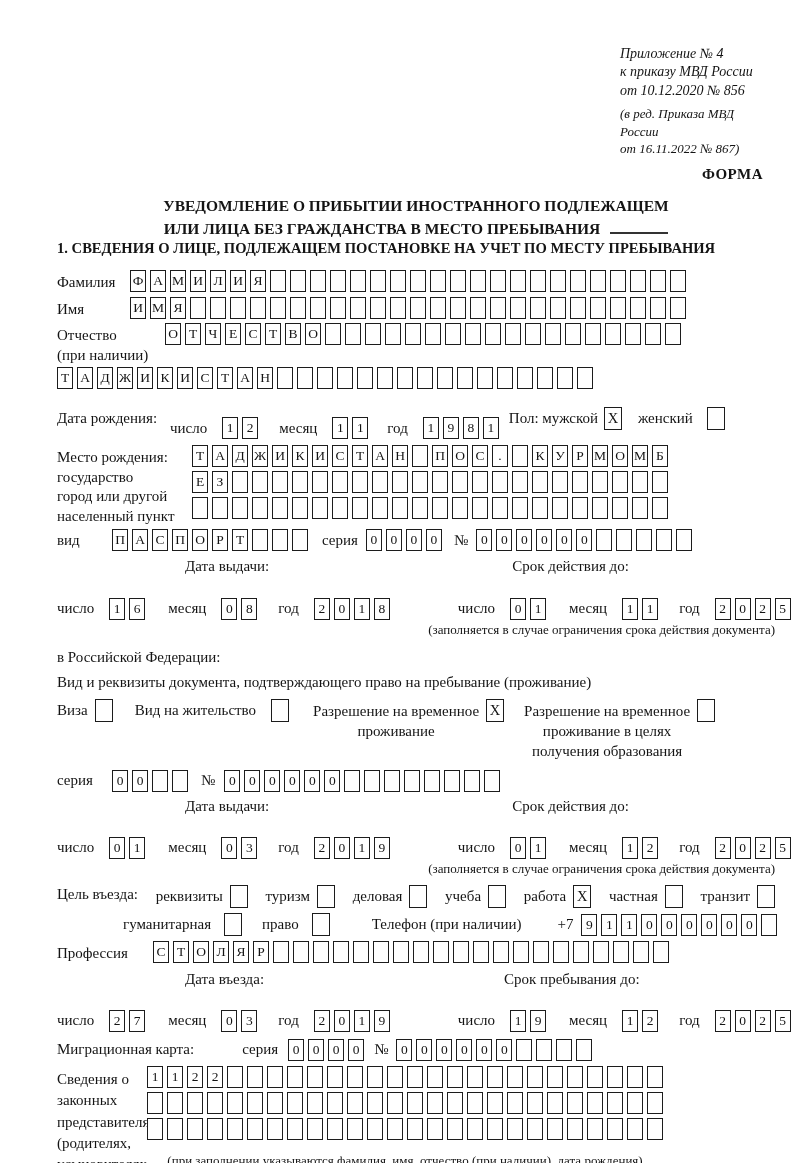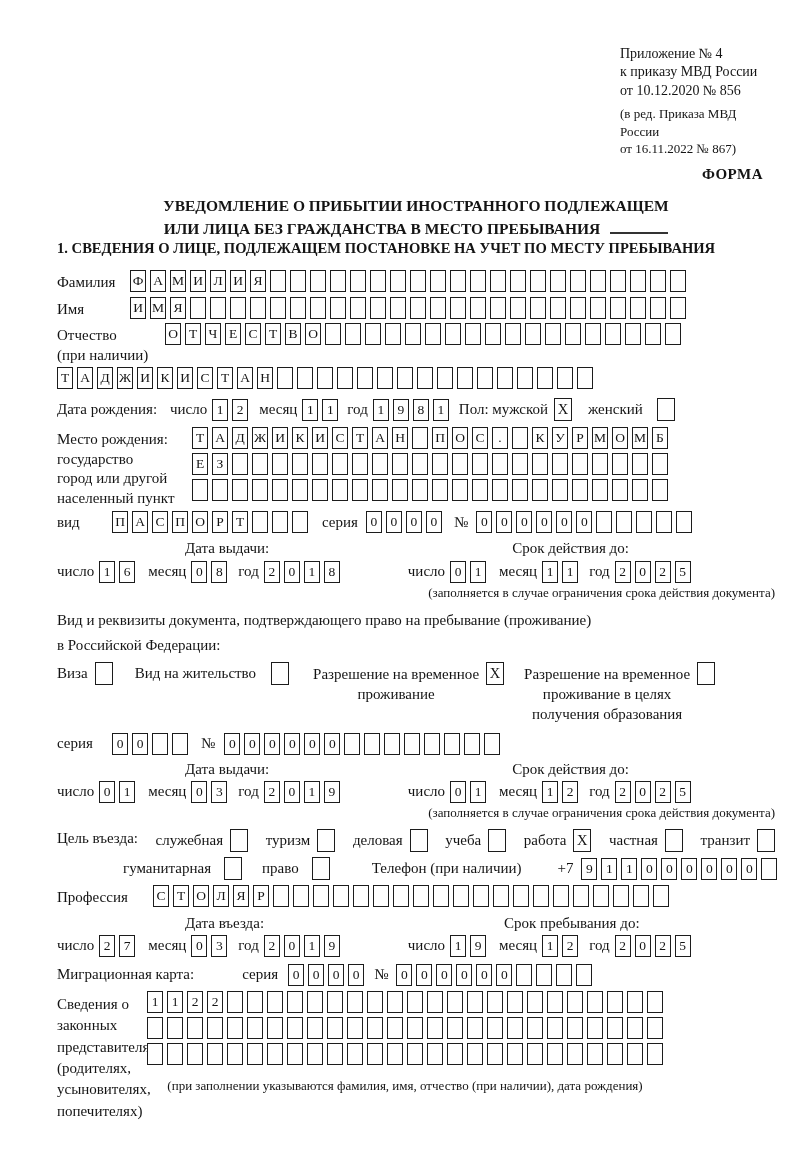--- a/index.html
+++ b/index.html
@@ -5,21 +5,21 @@
   * { box-sizing: border-box; margin: 0; padding: 0; }
   html,body { background:#ffffff; }
   body {
     width: 800px; height: 1163px; overflow: hidden;
     font-family: "Liberation Serif", "DejaVu Serif", serif;
     color: #141414; font-size: 15px;
   }
   .page { padding: 45px 25px 0 57px; position: relative; }
 
   
-  .ref { margin-left: 563px; font-size: 14px; line-height: 1.32; }
+  .ref { margin-left: 563px; font-size: 14px; line-height: 1.32; font-style: italic; }
   .ref2 { margin-top: 5px; font-size: 13px; line-height: 1.32; }
   .forma { text-align: right; padding-right: 12px; font-weight: bold; font-size: 15px; margin-top: 9px; letter-spacing: .5px; }
 
   
   .title { text-align: center; font-weight: bold; font-size: 15.5px; line-height: 1.5; margin-top: 11px; }
   .title-underline { display: inline-block; width: 58px; border-bottom: 2px solid #333; margin-left: 10px; height: 14px; }
   .sec1 { font-weight: bold; font-size: 14.6px; }
 
   
   .row { display: flex; align-items: flex-start; }
@@ -30,21 +30,21 @@
   .cell {
     width: 16px; height: 22px; flex: none; background: #fff;
     border: 1.5px solid #1c1c1c; display: flex; align-items: center; justify-content: center;
     font-size: 13.5px;
   }
   .box {
     width: 18px; height: 23px; flex: none;
     border: 1.5px solid #1c1c1c; display: inline-flex; align-items: center; justify-content: center;
     font-size: 14.5px;
   }
-  .dg { display: flex; align-items: center; gap: 5px; flex: none; }
+  .dg { display: flex; align-items: center; gap: 15px; flex: none; margin-top: 19px; }
   .dg .lbl { padding-top: 0; }
   .fineprint { font-size: 13px; text-align: right; }
   .center-bold { text-align: center; font-weight: bold; font-size: 14.8px; }
   .pair { display: flex; align-items: flex-start; gap: 7px; }
   .pair .lbl { padding-top: 2px; }
   .clabel { text-align: center; line-height: 1.35; }
 </style>
 </head>
 <body>
 
@@ -394,22 +394,22 @@
           <span class="cell">0</span>
           <span class="cell">2</span>
           <span class="cell">5</span>
         </span>
     </span>
   </div>
 
   <div class="fineprint" style="margin-top:2px">(заполняется в случае ограничения срока действия документа)</div>
 
   <div style="margin-top:7px; line-height:1.7">
+    <div>в Российской Федерации:</div>
     <div>Вид и реквизиты документа, подтверждающего право на пребывание (проживание)</div>
-    <div>в Российской Федерации:</div>
   </div>
 
   <div class="row" style="margin-top:3px">
     <span class="pair">
       <span class="lbl">Виза</span>
       <span class="box"></span>
     </span>
     <span class="pair" style="margin-left:22px">
       <span class="lbl">Вид на жительство</span>
       <span class="box" style="margin-left:8px"></span>
@@ -498,21 +498,21 @@
           <span class="cell">5</span>
         </span>
     </span>
   </div>
 
   <div class="fineprint" style="margin-top:2px">(заполняется в случае ограничения срока действия документа)</div>
 
   <div class="row" style="margin-top:8px; justify-content:space-between; align-items:flex-start">
     <span class="lbl" style="padding-top:0">Цель въезда:</span>
     <span class="pair">
-        <span class="lbl">служебная</span>
+        <span class="lbl">реквизиты</span>
         <span class="box"></span>
       </span>
     <span class="pair">
         <span class="lbl">туризм</span>
         <span class="box"></span>
       </span>
     <span class="pair">
         <span class="lbl">деловая</span>
         <span class="box"></span>
       </span>

